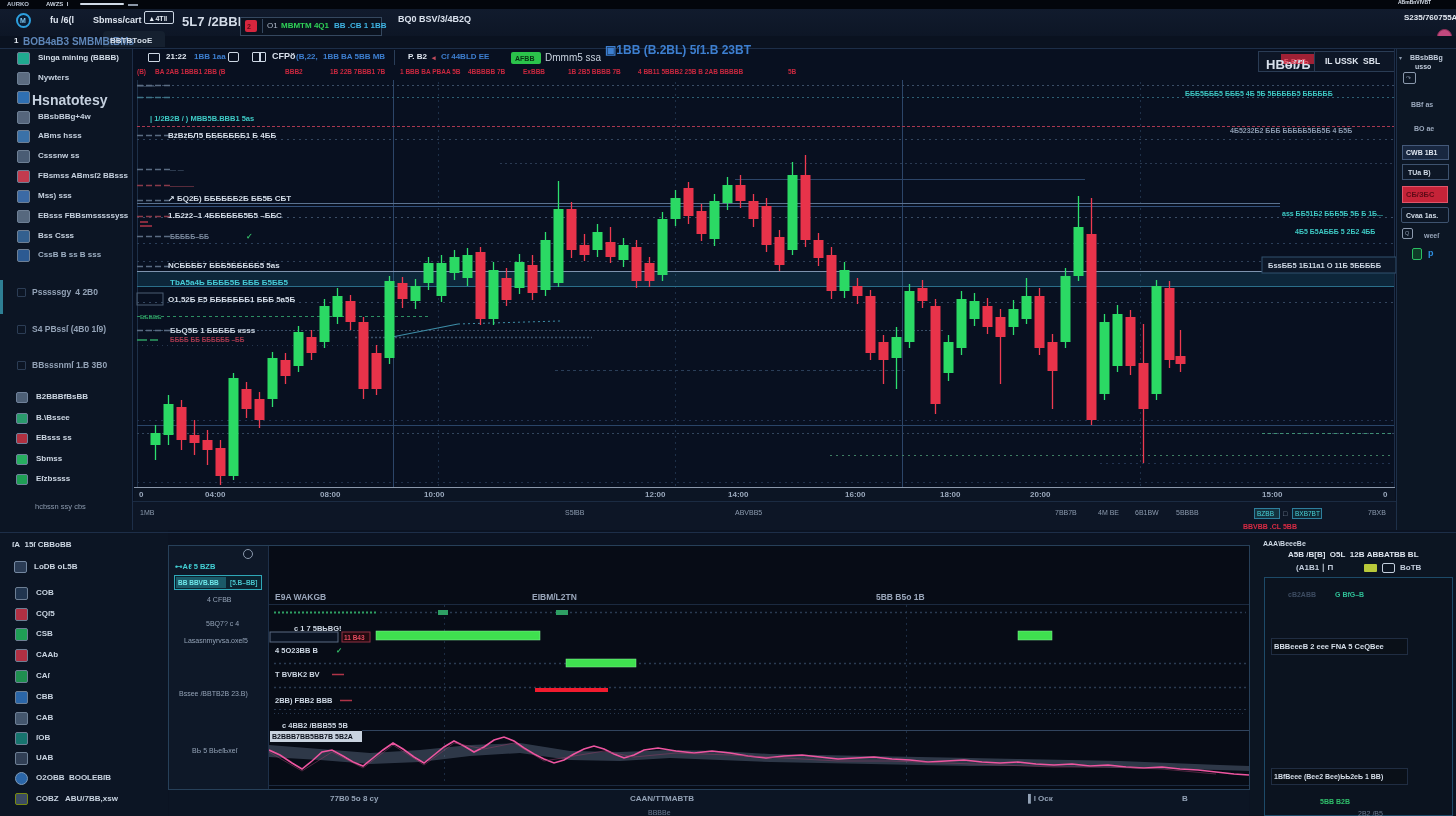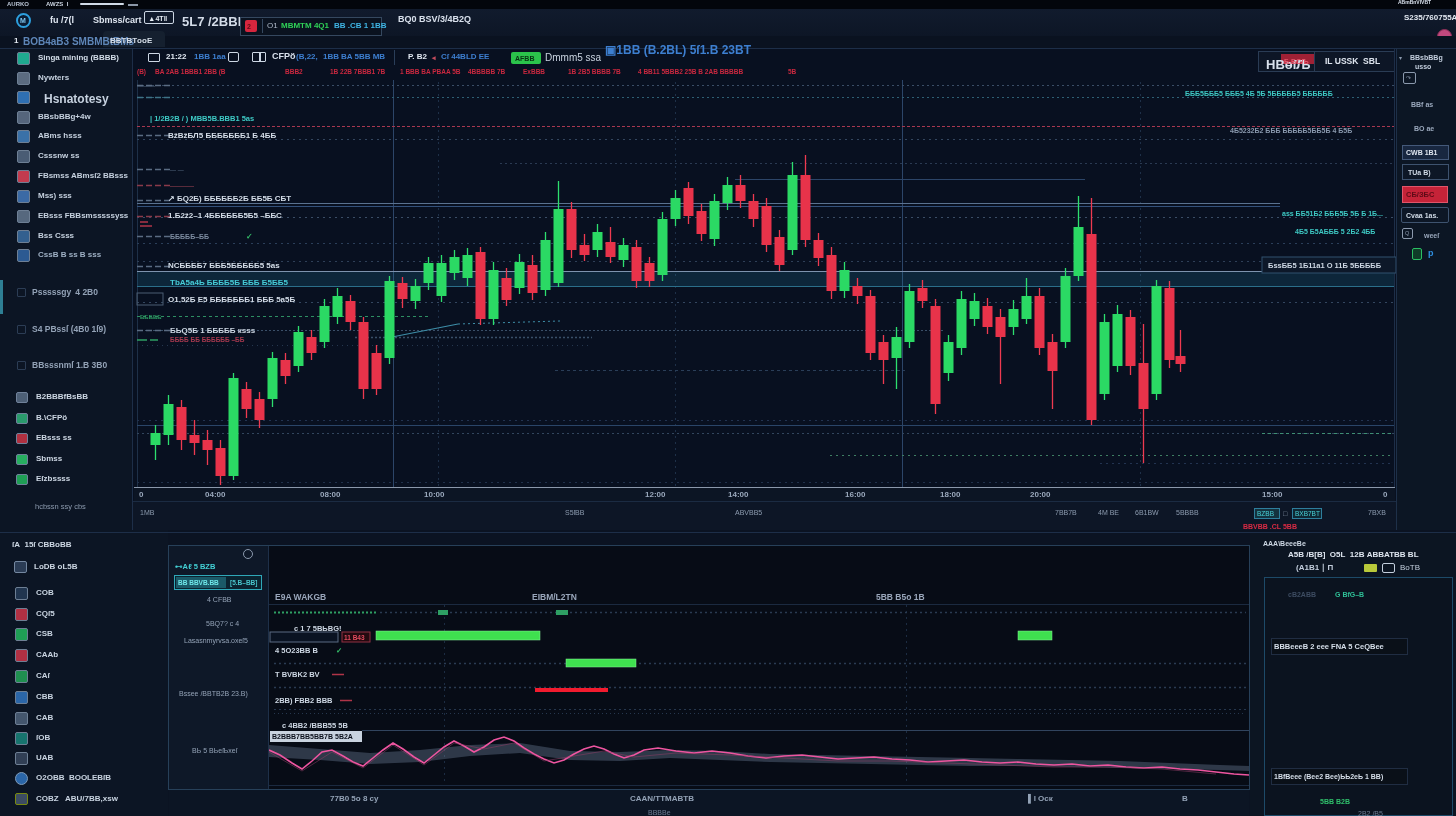--- a/index.html
+++ b/index.html
@@ -13,21 +13,21 @@
 <div class="abs" style="left:0;top:0;width:1456px;height:9px;background:#03060C"></div>
 <div class="t" style="left:7px;top:1px;font-size:6px;color:#b9c4d4;font-weight:bold">AURKO</div>
 <div class="t" style="left:46px;top:1px;font-size:6px;color:#cdd6e3;font-weight:bold">AWZS&nbsp;&nbsp;I</div>
 <div class="abs" style="left:80px;top:3px;width:44px;height:2px;background:#cfd9e6;border-radius:2px"></div>
 <div class="abs" style="left:128px;top:4px;width:10px;height:2px;background:#8b97a8"></div>
 <div class="t" style="left:1398px;top:0px;font-size:5px;color:#d8e0ec;font-weight:bold">ABmBnVIVBT</div>
 
 <div class="abs" style="left:0;top:9px;width:1456px;height:27px;background:linear-gradient(#111B2D,#0D1626)"></div>
 <div class="abs" style="left:16px;top:13px;width:15px;height:15px;border-radius:50%;border:2.5px solid #2D9FDE;background:#0A1C33"></div>
 <div class="t" style="left:20px;top:17px;font-size:7px;color:#7fc6ef;font-weight:bold">M</div>
-<div class="t" style="left:50px;top:16px;font-size:9px;color:#dfe6f0;font-weight:bold">fu /7(l</div>
+<div class="t" style="left:50px;top:16px;font-size:9px;color:#dfe6f0;font-weight:bold">fu /6(l</div>
 <div class="t" style="left:93px;top:16px;font-size:9px;color:#dfe6f0;font-weight:bold">Sbmss/cart</div>
 <div class="abs" style="left:144px;top:11px;width:30px;height:13px;border:1.5px solid #cdd7e4;border-radius:2px"></div>
 <div class="t" style="left:150px;top:15px;font-size:7px;color:#e8eef5;font-weight:bold">▴ 4T‖</div>
 <div class="t" style="left:182px;top:15px;font-size:13px;color:#d4dce8;font-weight:bold">5΢L7 /2ΒΒΒ9</div>
 
 <div class="abs" style="left:240px;top:17px;width:142px;height:19px;border:1px solid #35485f;background:#0A121F"></div>
 <div class="abs" style="left:245px;top:20px;width:12px;height:12px;background:#D6263E;border-radius:2px"></div>
 <div class="t" style="left:247px;top:23px;font-size:7px;color:#5e0b17;font-weight:bold">2</div>
 <div class="abs" style="left:262px;top:19px;width:1px;height:14px;background:#35485f"></div>
 <div class="t" style="left:267px;top:22px;font-size:8px;color:#aeb9c8">O1</div>
@@ -45,21 +45,21 @@
 <div class="t" style="left:110px;top:37px;font-size:8px;color:#d7dfe9;font-weight:bold">BBTBTооE</div>
 
 <div class="abs" style="left:0;top:48px;width:133px;height:482px;background:#0C1524;border-right:1px solid #1D2E48;border-top:1px solid #1D2E48"></div>
 <div class="abs" style="left:0;top:280px;width:3px;height:34px;background:#2E7F94"></div>
 
 <div class="abs" style="left:17px;top:52px;width:13px;height:13px;background:#1FA98F;border:1px solid #6e7f94;border-radius:2px;"></div>
 <div class="t" style="left:38px;top:54px;font-size:8px;color:#d3dde9;font-weight:bold">Singa mining (BBBB)</div>
 <div class="abs" style="left:17px;top:72px;width:13px;height:13px;background:#5b6b80;border:1px solid #6e7f94;border-radius:2px;"></div>
 <div class="t" style="left:38px;top:74px;font-size:8px;color:#c6d1df;font-weight:bold">Nywters</div>
 <div class="abs" style="left:17px;top:91px;width:13px;height:13px;background:#2f6fb2;border:1px solid #6e7f94;border-radius:2px;"></div>
-<div class="t" style="left:44px;top:93px;font-size:12px;color:#c6d1df;font-weight:bold">Hsnatotesy</div>
+<div class="t" style="left:32px;top:93px;font-size:14px;color:#c6d1df;font-weight:bold">Hsnatotesy</div>
 <div class="abs" style="left:17px;top:111px;width:13px;height:13px;background:#55657c;border:1px solid #6e7f94;border-radius:2px;"></div>
 <div class="t" style="left:38px;top:113px;font-size:8px;color:#c6d1df;font-weight:bold">ΒΒsbΒΒg+4w</div>
 <div class="abs" style="left:17px;top:130px;width:13px;height:13px;background:#3a71a8;border:1px solid #6e7f94;border-radius:2px;"></div>
 <div class="t" style="left:38px;top:132px;font-size:8px;color:#c6d1df;font-weight:bold">ABms hsss</div>
 <div class="abs" style="left:17px;top:150px;width:13px;height:13px;background:#4a5c74;border:1px solid #6e7f94;border-radius:2px;"></div>
 <div class="t" style="left:38px;top:152px;font-size:8px;color:#c6d1df;font-weight:bold">Csssnw ss</div>
 <div class="abs" style="left:17px;top:170px;width:13px;height:13px;background:#C23B4E;border:1px solid #6e7f94;border-radius:2px;"></div>
 <div class="t" style="left:38px;top:172px;font-size:8px;color:#c6d1df;font-weight:bold">FBsmss ABmsſ2 BBsss</div>
 <div class="abs" style="left:17px;top:190px;width:13px;height:13px;background:#3b6aa5;border:1px solid #6e7f94;border-radius:2px;"></div>
 <div class="t" style="left:38px;top:192px;font-size:8px;color:#c6d1df;font-weight:bold">Mss) sss</div>
@@ -71,21 +71,21 @@
 <div class="t" style="left:38px;top:251px;font-size:8px;color:#9fb0c4;font-weight:bold">CssB B ss B sss</div>
 <div class="abs" style="left:17px;top:288px;width:9px;height:9px;border:1px solid #2c3d55;border-radius:1px"></div>
 <div class="t" style="left:32px;top:288px;font-size:8.5px;color:#93a2b6;font-weight:bold">Psssssgy  4 2B0</div>
 <div class="abs" style="left:17px;top:325px;width:9px;height:9px;border:1px solid #2c3d55;border-radius:1px"></div>
 <div class="t" style="left:32px;top:325px;font-size:8.5px;color:#93a2b6;font-weight:bold">S4 PBssſ (4B0 1ſ9)</div>
 <div class="abs" style="left:17px;top:361px;width:9px;height:9px;border:1px solid #2c3d55;border-radius:1px"></div>
 <div class="t" style="left:32px;top:361px;font-size:8.5px;color:#93a2b6;font-weight:bold">BBsssnmſ 1.B 3B0</div>
 <div class="abs" style="left:16px;top:392px;width:12px;height:11px;background:#4d5f76;border:1px solid #70819a;border-radius:2px;"></div>
 <div class="t" style="left:36px;top:393px;font-size:8px;color:#cdd7e3;font-weight:bold">B2BBBfBsBΒ</div>
 <div class="abs" style="left:16px;top:413px;width:12px;height:11px;background:#2a9a6c;border:1px solid #70819a;border-radius:2px;"></div>
-<div class="t" style="left:36px;top:414px;font-size:8px;color:#cdd7e3;font-weight:bold">B.\CFΡö</div>
+<div class="t" style="left:36px;top:414px;font-size:8px;color:#cdd7e3;font-weight:bold">B.\Βssее</div>
 <div class="abs" style="left:16px;top:433px;width:12px;height:11px;background:#B03040;border:1px solid #70819a;border-radius:2px;"></div>
 <div class="t" style="left:36px;top:434px;font-size:8px;color:#cdd7e3;font-weight:bold">EBsss ss</div>
 <div class="abs" style="left:16px;top:454px;width:12px;height:11px;background:#27ae60;border:1px solid #70819a;border-radius:2px;"></div>
 <div class="t" style="left:36px;top:455px;font-size:8px;color:#cdd7e3;font-weight:bold">Sbmss</div>
 <div class="abs" style="left:16px;top:474px;width:12px;height:11px;background:#1f9e55;border:1px solid #70819a;border-radius:2px;"></div>
 <div class="t" style="left:36px;top:475px;font-size:8px;color:#cdd7e3;font-weight:bold">Eſzbssss</div>
 <div class="t" style="left:35px;top:503px;font-size:7.5px;color:#8b99ad">hcbssn ssy cbs</div>
 <div class="abs" style="left:0;top:530px;width:168px;height:286px;background:#0C1524"></div>
 <div class="abs" style="left:0;top:532px;width:1456px;height:1px;background:#1D2E48"></div>
 <div class="t" style="left:12px;top:541px;font-size:8px;color:#cfd9e5;font-weight:bold">ſA&nbsp; 15ſ CBBоBΒ</div>
@@ -332,21 +332,21 @@
 <div class="t" style="left:630px;top:795px;font-size:8px;color:#93a2b6;font-weight:bold">CAAN/ТТMAΒTΒ</div>
 <div class="t" style="left:1028px;top:795px;font-size:8px;color:#93a2b6;font-weight:bold">▌l Oск</div>
 <div class="t" style="left:1182px;top:795px;font-size:8px;color:#93a2b6;font-weight:bold">Β</div>
 <div class="t" style="left:648px;top:809px;font-size:7px;color:#6d7c92">ΒΒΒΒе</div>
 <div class="abs" style="left:1250px;top:533px;width:206px;height:283px;background:#0C1522"></div>
 <div class="t" style="left:1263px;top:540px;font-size:7px;color:#cdd7e3;font-weight:bold">АAA\ΒеееΒе</div>
 <div class="t" style="left:1288px;top:551px;font-size:8px;color:#dfe6f0;font-weight:bold">A5Β /Β[Β]&nbsp; O5L&nbsp; 12Β AΒΒATΒΒ ΒL</div>
 <div class="t" style="left:1296px;top:564px;font-size:8px;color:#c3cedd;font-weight:bold">(A1Β1 ∣ П</div>
 <div class="abs" style="left:1364px;top:564px;width:13px;height:8px;background:#B9C93A;border-radius:1px"></div>
 <div class="abs" style="left:1382px;top:563px;width:13px;height:10px;border:1.5px solid #c3cedd;border-radius:2px"></div>
-<div class="t" style="left:1400px;top:564px;font-size:8px;color:#c3cedd;font-weight:normal">ΒоTΒ</div>
+<div class="t" style="left:1400px;top:564px;font-size:8px;color:#c3cedd;font-weight:bold">ΒоTΒ</div>
 <div class="abs" style="left:1264px;top:577px;width:189px;height:239px;background:#0B131F;border:1px solid #1D4A68"></div>
 <div class="t" style="left:1288px;top:591px;font-size:7px;color:#3d4c61;font-weight:bold">сΒ2AΒΒ</div>
 <div class="t" style="left:1335px;top:591px;font-size:7px;color:#2FBF96;font-weight:bold">G ΒfG–Β</div>
 <div class="abs" style="left:1271px;top:638px;width:137px;height:17px;background:#0A1018;border:1px solid #202d42"></div>
 <div class="t" style="left:1274px;top:643px;font-size:7.5px;color:#d5dee9;font-weight:bold">ΒΒΒеееΒ 2 еее FNA 5 CеQΒее</div>
 <div class="abs" style="left:1271px;top:768px;width:137px;height:17px;background:#0A1018;border:1px solid #202d42"></div>
 <div class="t" style="left:1274px;top:773px;font-size:7px;color:#d5dee9;font-weight:bold">1ΒfΒеее (Βее2 Βее)ЬЬ2еЬ 1 ΒΒ)</div>
 <div class="t" style="left:1320px;top:798px;font-size:7px;color:#2FBF6B;font-weight:bold">5ΒΒ Β2Β</div>
 <div class="t" style="left:1358px;top:810px;font-size:7px;color:#6d7c92">2Β2 /Β5</div>
 </div>

